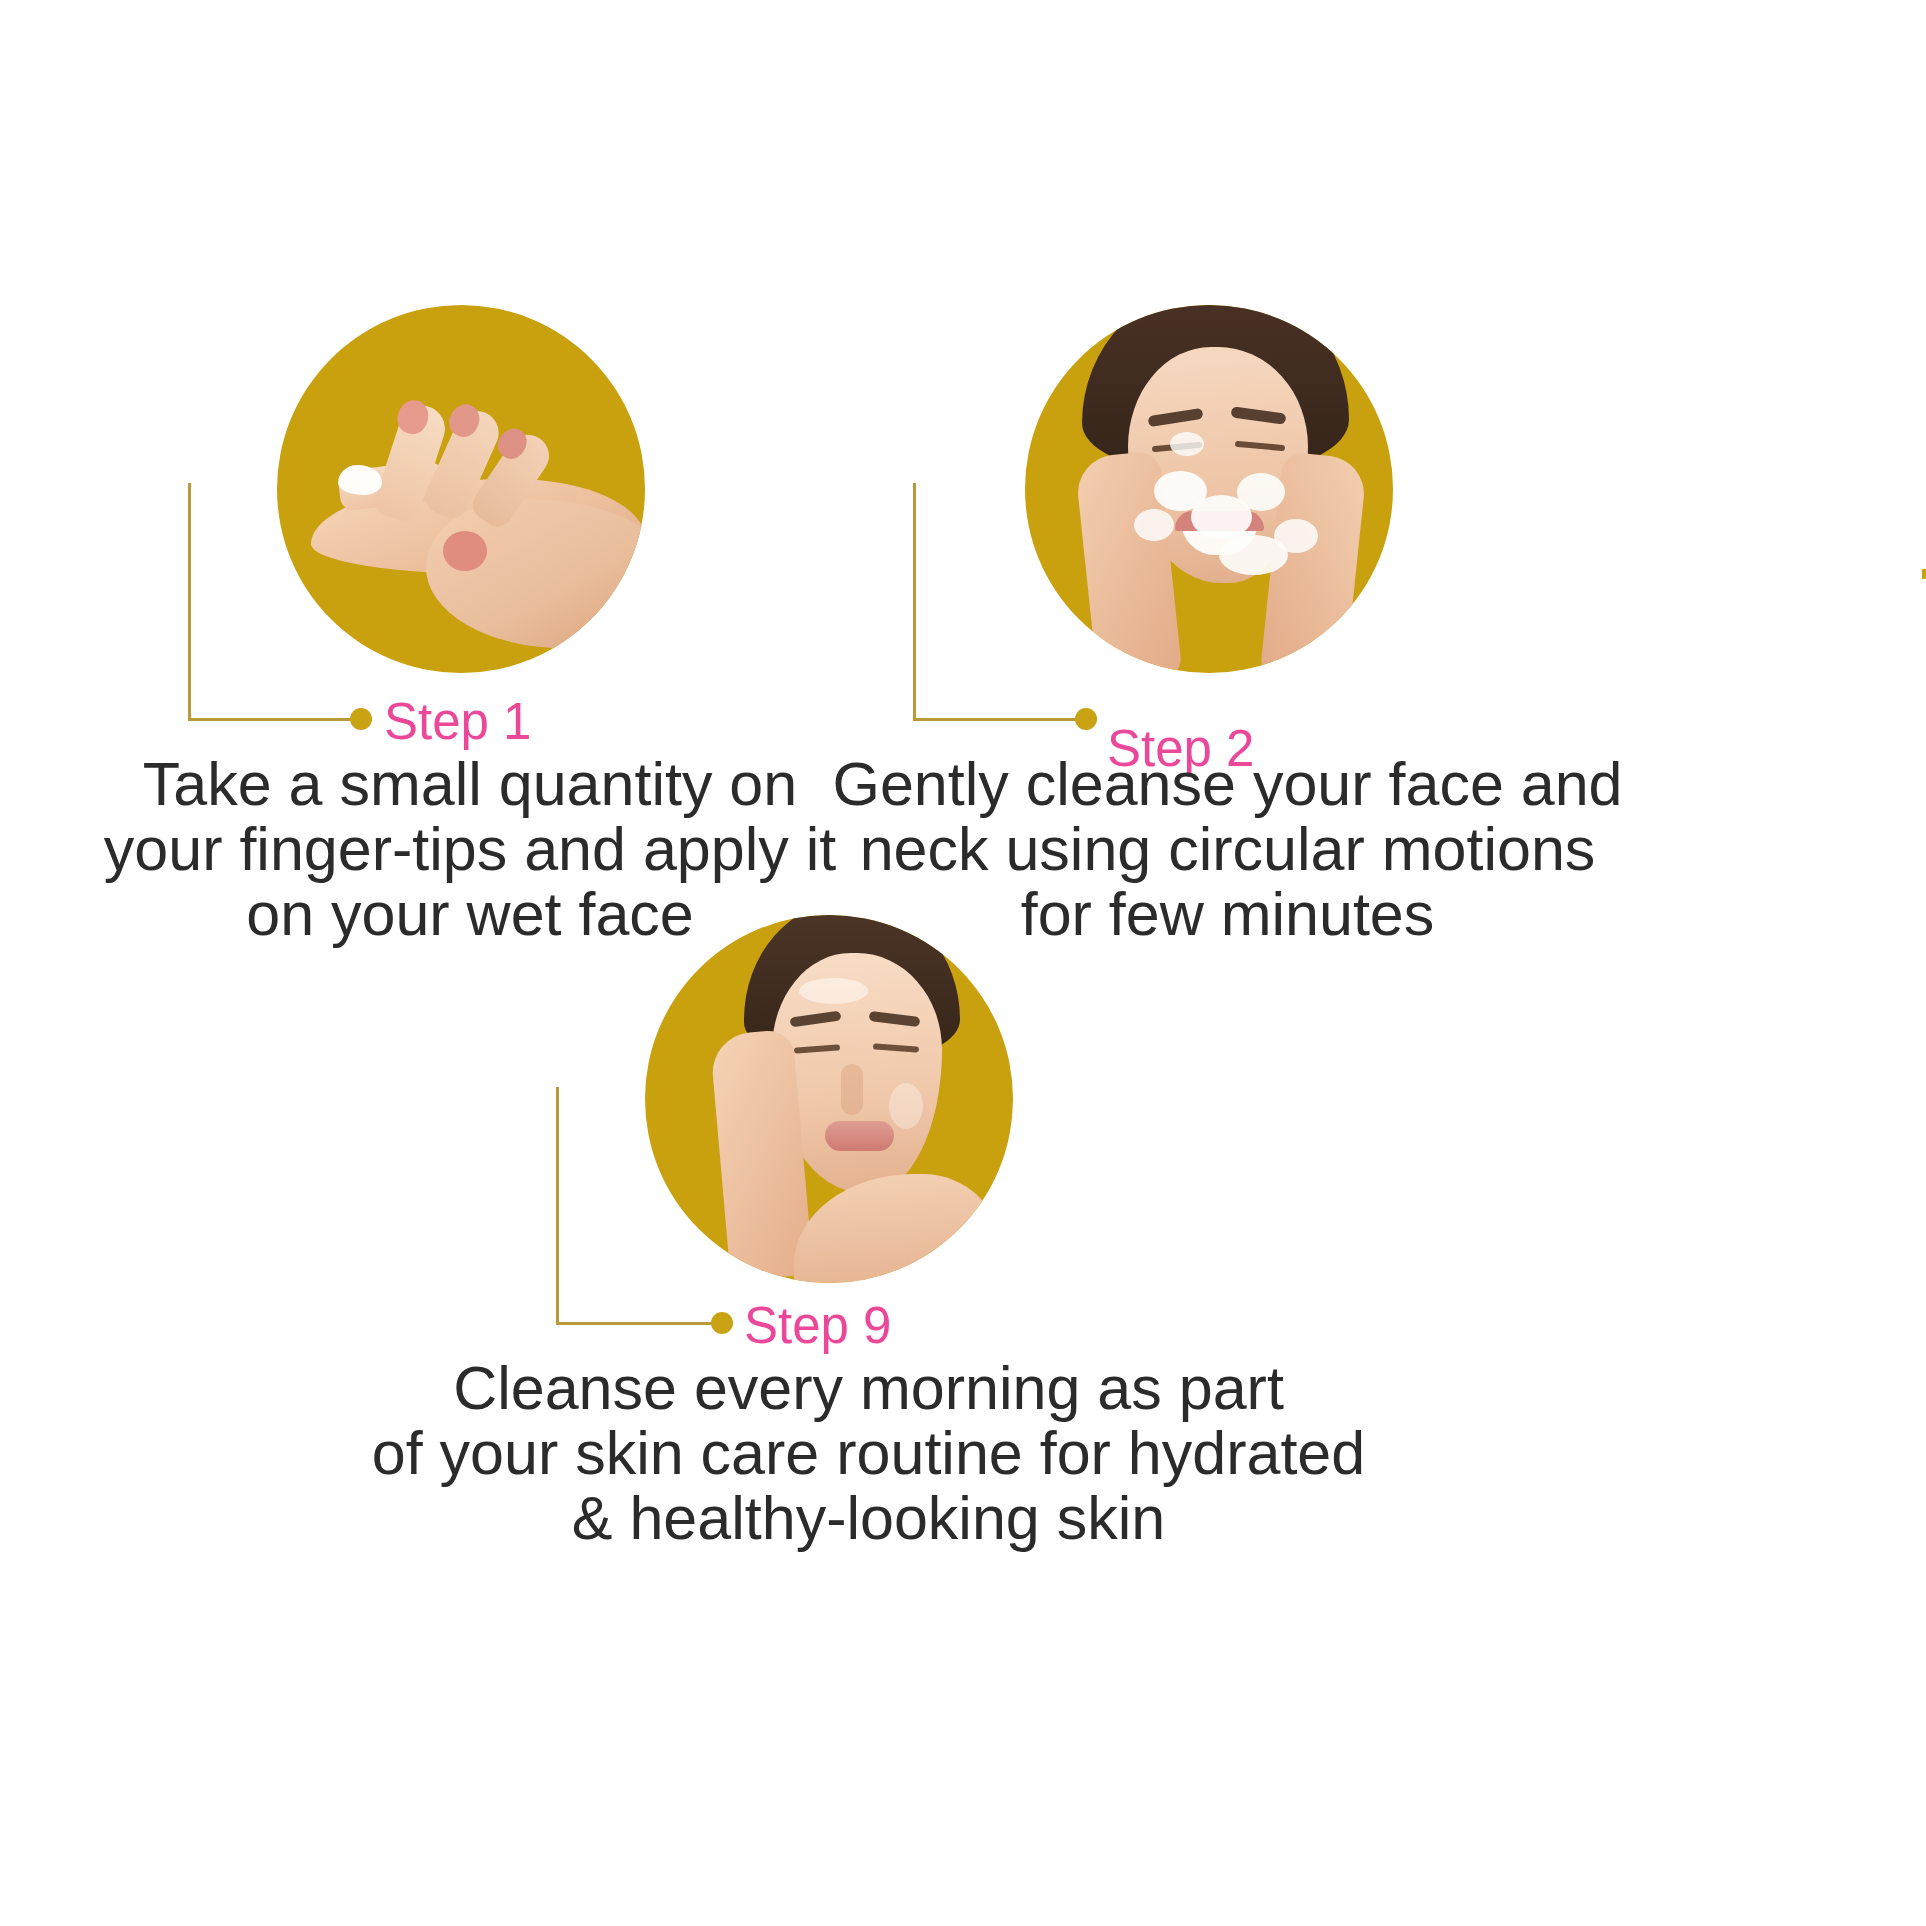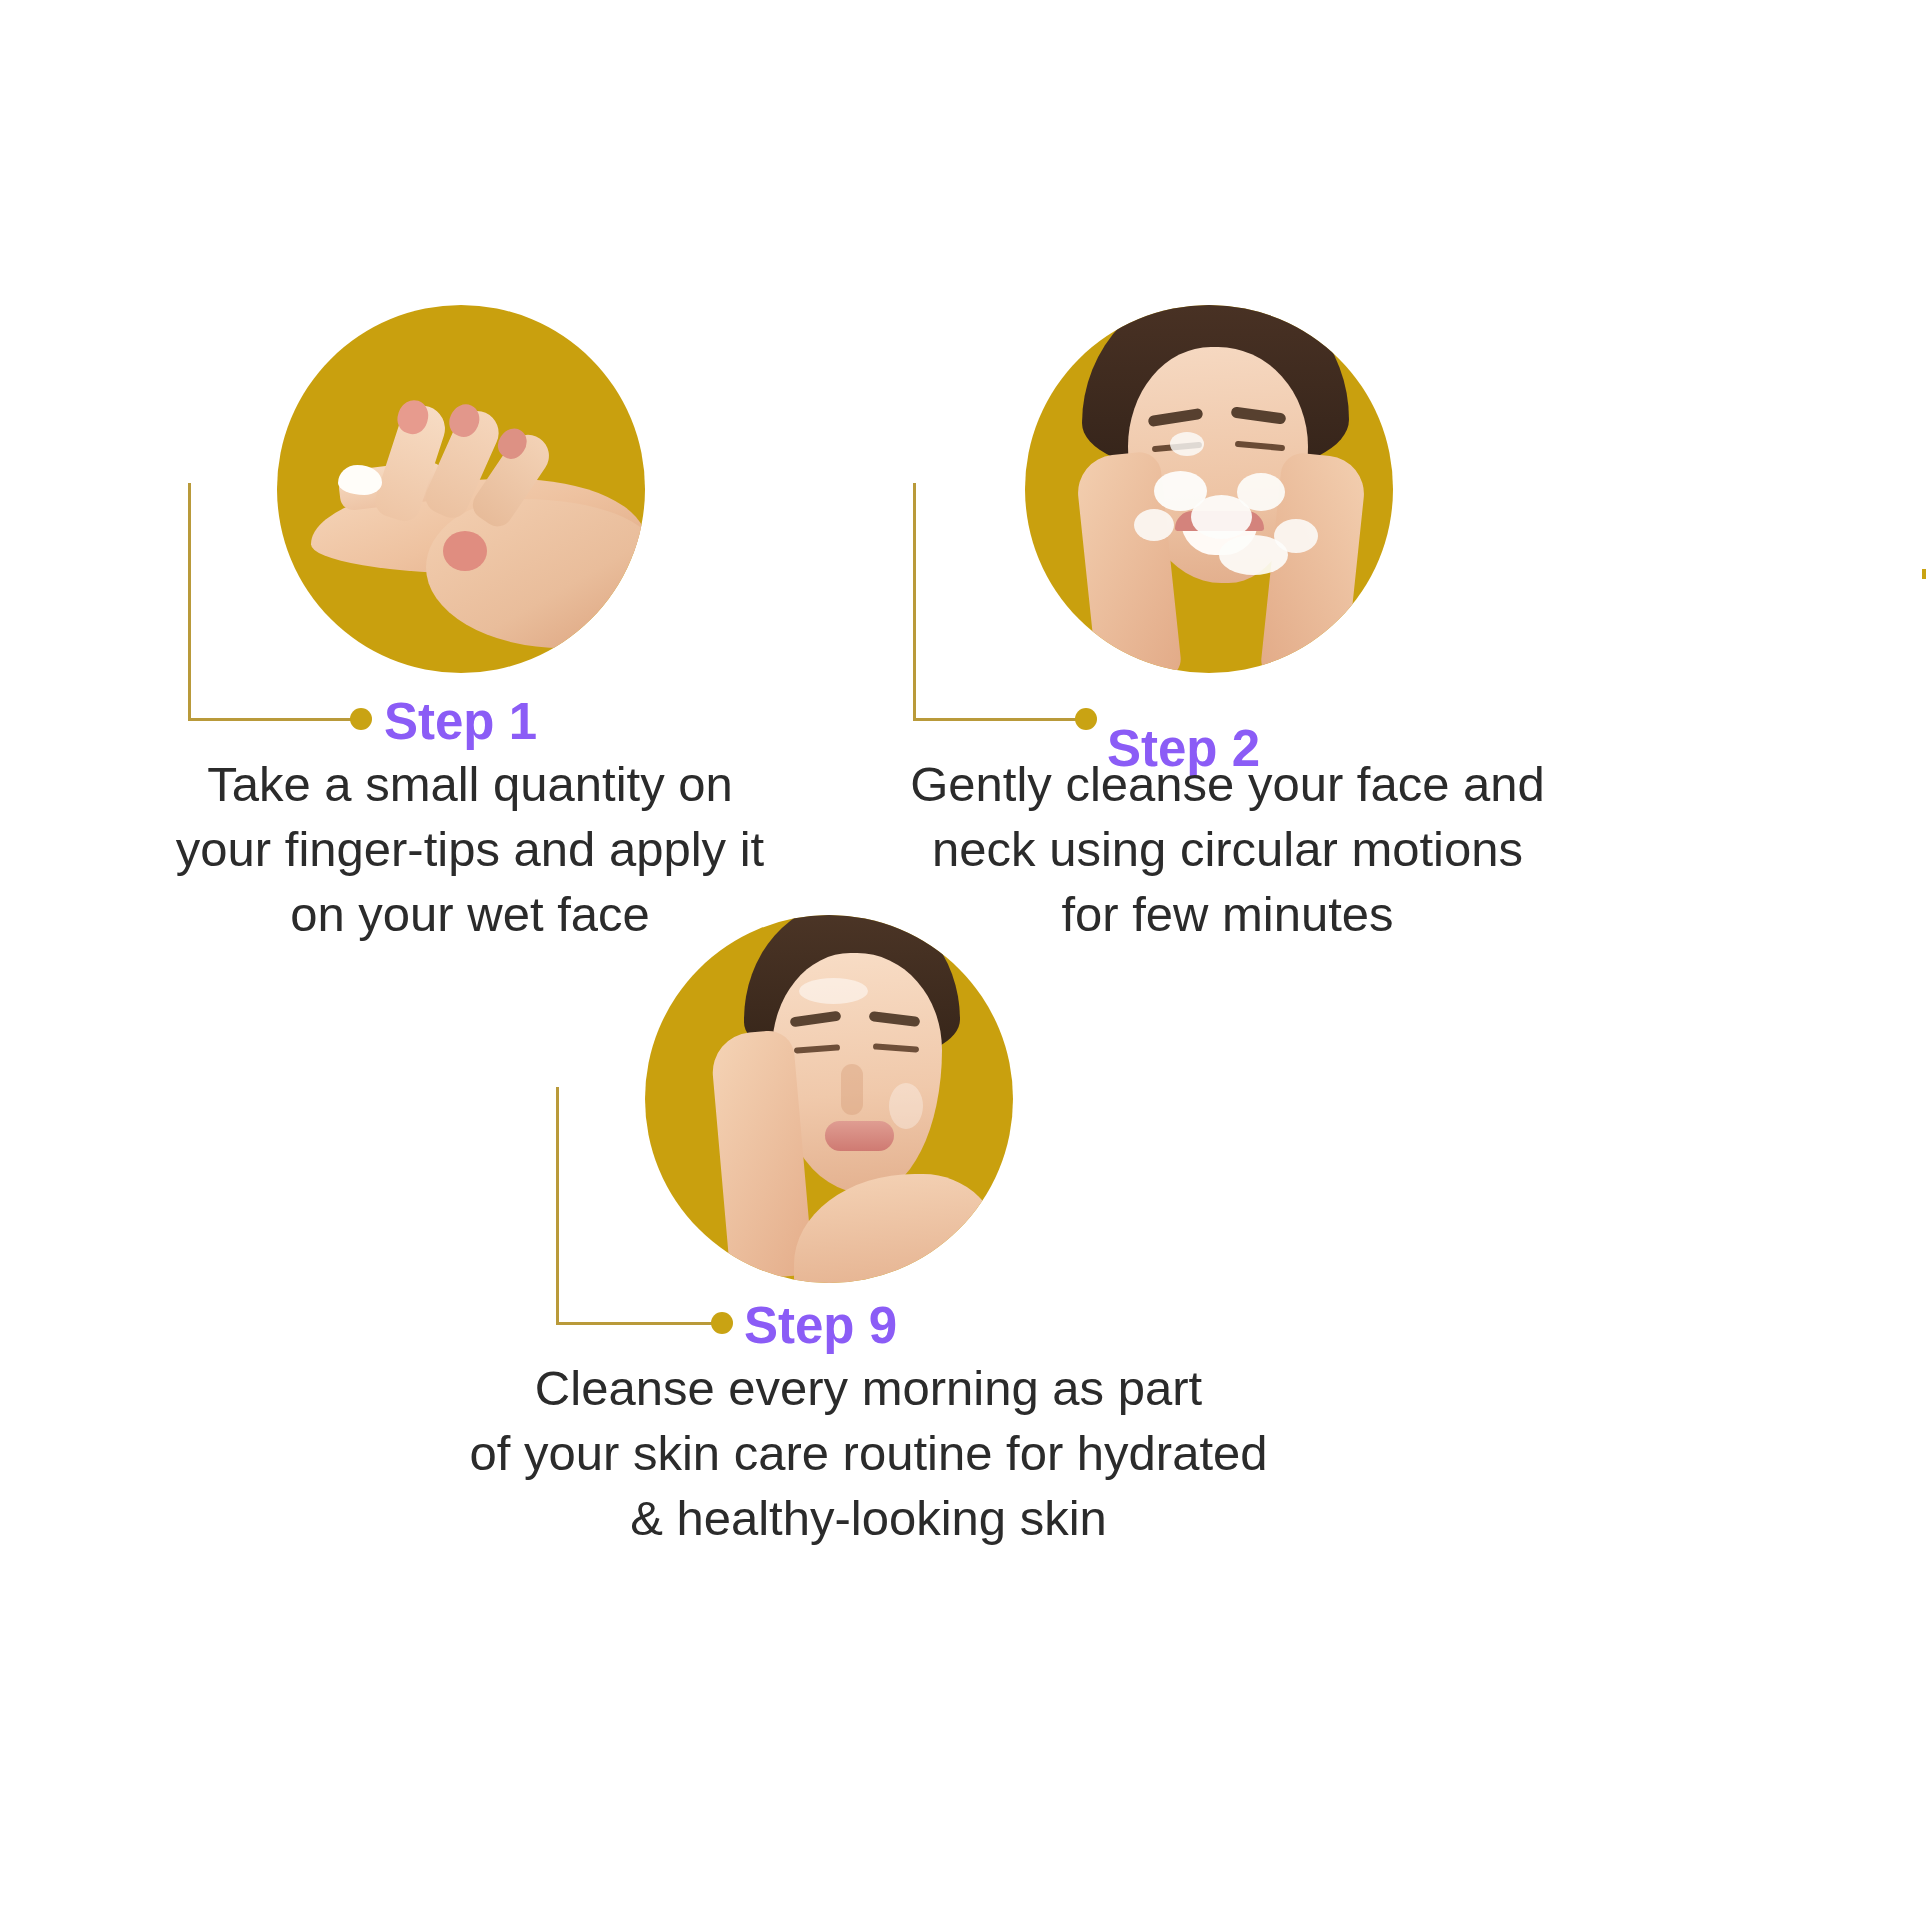--- a/index.html
+++ b/index.html
@@ -73,28 +73,28 @@
     position: absolute;
     width: 22px; height: 22px;
     border-radius: 50%;
     background: #c9a313;
   }
 
   .step-label {
     position: absolute;
     font-size: 51px;
     line-height: 57px;
-    font-weight: 700;
-    color: #8b5cf6;
+    font-weight: 400;
+    color: #ec4899;
     white-space: nowrap;
   }
 
   .step-desc {
     position: absolute;
-    font-size: 49px;
+    font-size: 61px;
     line-height: 65px;
     color: #2b2b2b;
     text-align: center;
     font-weight: 400;
   }
 
   .edge-mark {
     position: absolute;
     background: #c9a313;
   }

